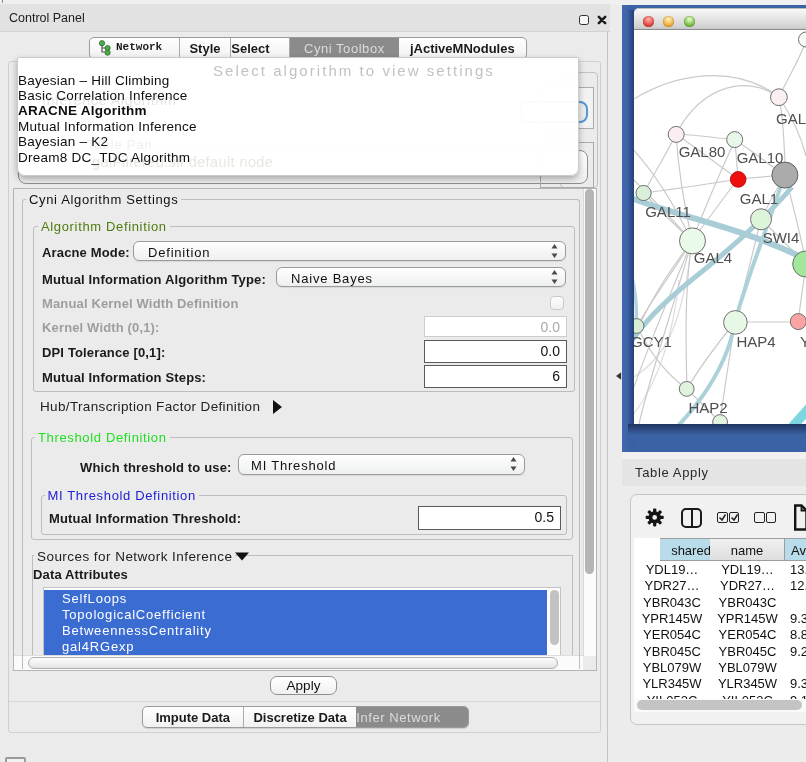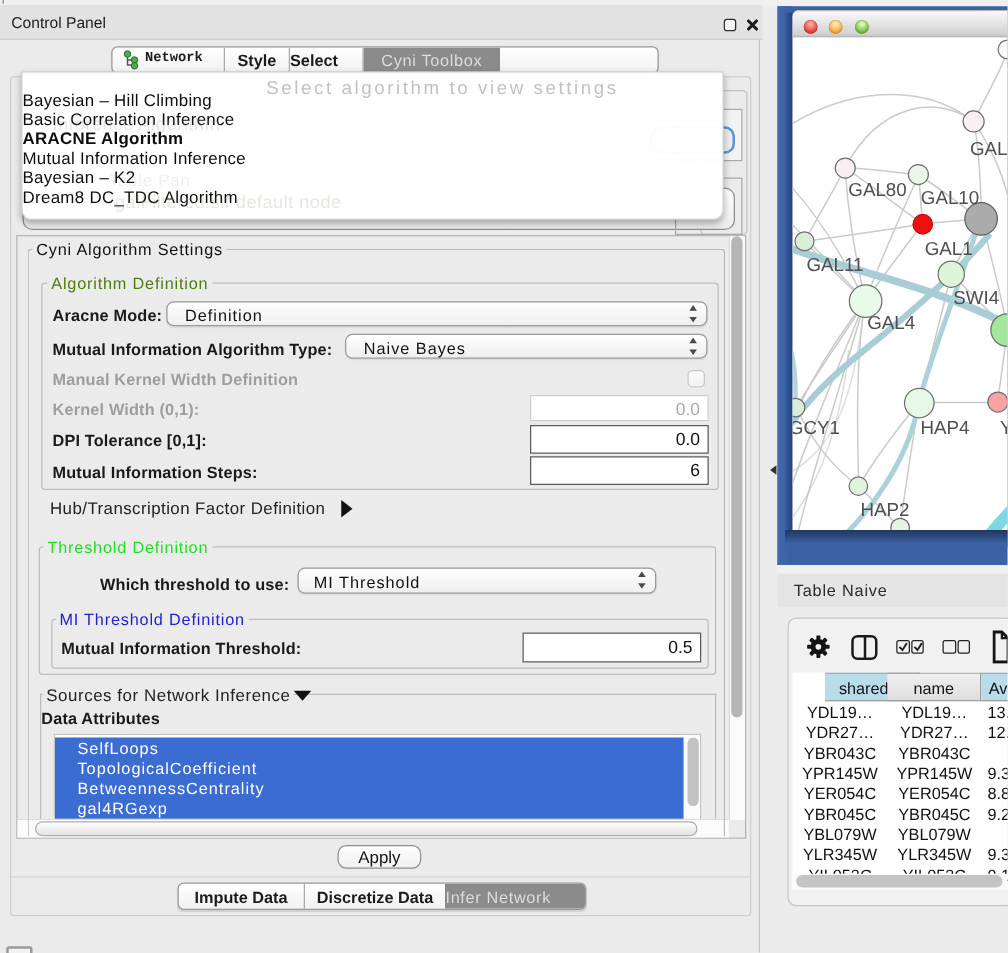--- a/index.html
+++ b/index.html
@@ -40,20 +40,21 @@
       <path d="M3 4 L3 12 L8 12 M3 8 L8 8" stroke="#555" stroke-width="1.2" fill="none"></path>
       <circle cx="3" cy="3.2" r="2.6" fill="#4cae4c" stroke="#2c682c" stroke-width="0.8"></circle>
       <circle cx="8.6" cy="8" r="2.6" fill="#4cae4c" stroke="#2c682c" stroke-width="0.8"></circle>
       <circle cx="8.6" cy="12.6" r="2.6" fill="#4cae4c" stroke="#2c682c" stroke-width="0.8"></circle>
     </svg>
     <div style="position:absolute;left:26px;top:3px;font-size:11px;font-weight:bold;color:#1b1b1b;font-family:Liberation Mono, monospace;">Network</div>
   </div>
   <div style="width:52px;height:100%;border-right:1px solid #ababab;text-align:center;padding-top:3px;font-size:13px;font-weight:bold;color:#1b1b1b;">Style</div>
   <div style="width:59px;height:100%;border-right:1px solid #ababab;text-align:left;padding-top:3px;font-size:13px;font-weight:bold;color:#1b1b1b;">Select</div>
   <div style="width:109px;height:100%;background:#8b8b8b;text-align:center;padding-top:3px;font-size:13px;letter-spacing:0.55px;color:#dcdcdc;">Cyni Toolbox</div>
+  <div style="width:128px;height:100%;text-align:center;padding-top:3px;font-size:13px;font-weight:bold;color:#1b1b1b;">jActiveMNodules</div>
 </div>
 
 <div class="abs" style="left:560px;top:72px;width:38px;height:116px;border:1px solid #c2c2c2;border-radius:4px;"></div>
 <div class="abs" style="left:540px;top:87px;width:54px;height:42px;border:1px solid #ababab;background:#f2f2f2;"></div>
 <div class="abs" style="left:520px;top:101px;width:68px;height:22px;border:2.5px solid #5795d4;border-radius:8px;background:#ececec;"></div>
 <div class="abs" style="left:18px;top:150px;width:570px;height:34px;border:1px solid #8f8f8f;border-radius:8px;background:linear-gradient(#fff,#ededed);"></div>
 <div class="abs" style="left:540px;top:142px;width:54px;height:46px;border:1px solid #ababab;"></div>
 
 <div class="abs" style="left:13px;top:188px;width:584px;height:483px;border:1px solid #b5b5b5;background:#ebebeb;"></div>
 
@@ -250,21 +251,21 @@
       <text x="17.5" y="317" text-anchor="middle">GCY1</text>
       <text x="122" y="317" text-anchor="middle">HAP4</text>
       <text x="166" y="317">YPL</text>
       <text x="74" y="383" text-anchor="middle">HAP2</text>
     </g>
   </svg>
 </div>
 
 <div class="abs" style="left:622px;top:452px;width:184px;height:7px;background:#f0f0f0;"></div>
 <div class="abs" style="left:622px;top:459px;width:184px;height:27px;background:#e4e4e4;"></div>
-<div class="abs" style="left:635px;top:465px;font-size:13px;letter-spacing:0.65px;color:#2a2a2a;">Table Naive</div>
+<div class="abs" style="left:635px;top:465px;font-size:13px;letter-spacing:0.65px;color:#2a2a2a;">Table Apply</div>
 <div class="abs" style="left:610px;top:486px;width:196px;height:276px;background:#ececec;"></div>
 
 <div class="abs" style="left:630px;top:494px;width:182px;height:231px;border:1px solid #c6c6c6;border-radius:7px;background:#f1f1f1;"></div>
 
 <svg class="abs" style="left:645px;top:507px;" width="20" height="21" viewBox="0 0 20 21">
   <g fill="#141414">
    <circle cx="9.7" cy="10.4" r="6.2"></circle>
    <g transform="translate(9.7,10.4)">
     <rect x="-1.6" y="-9" width="3.2" height="18" rx="0.8"></rect>
     <rect x="-1.6" y="-9" width="3.2" height="18" rx="0.8" transform="rotate(45)"></rect>

